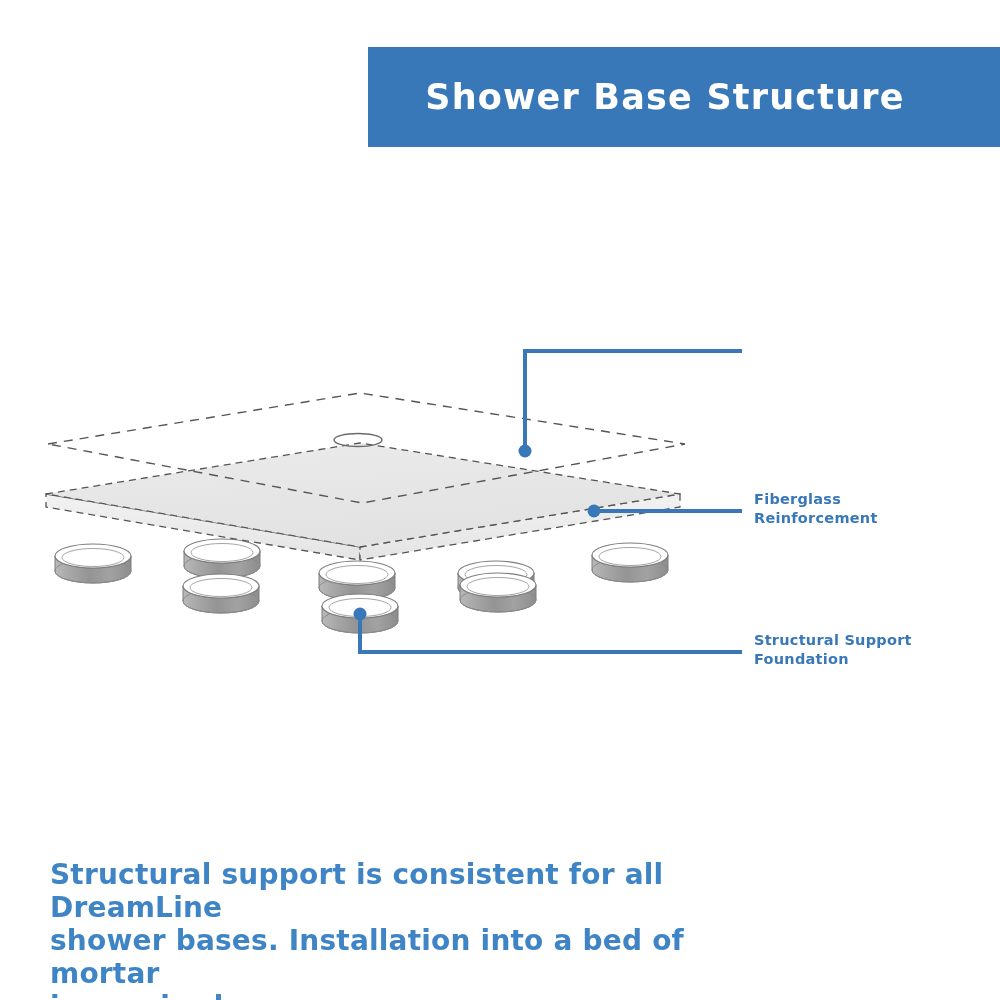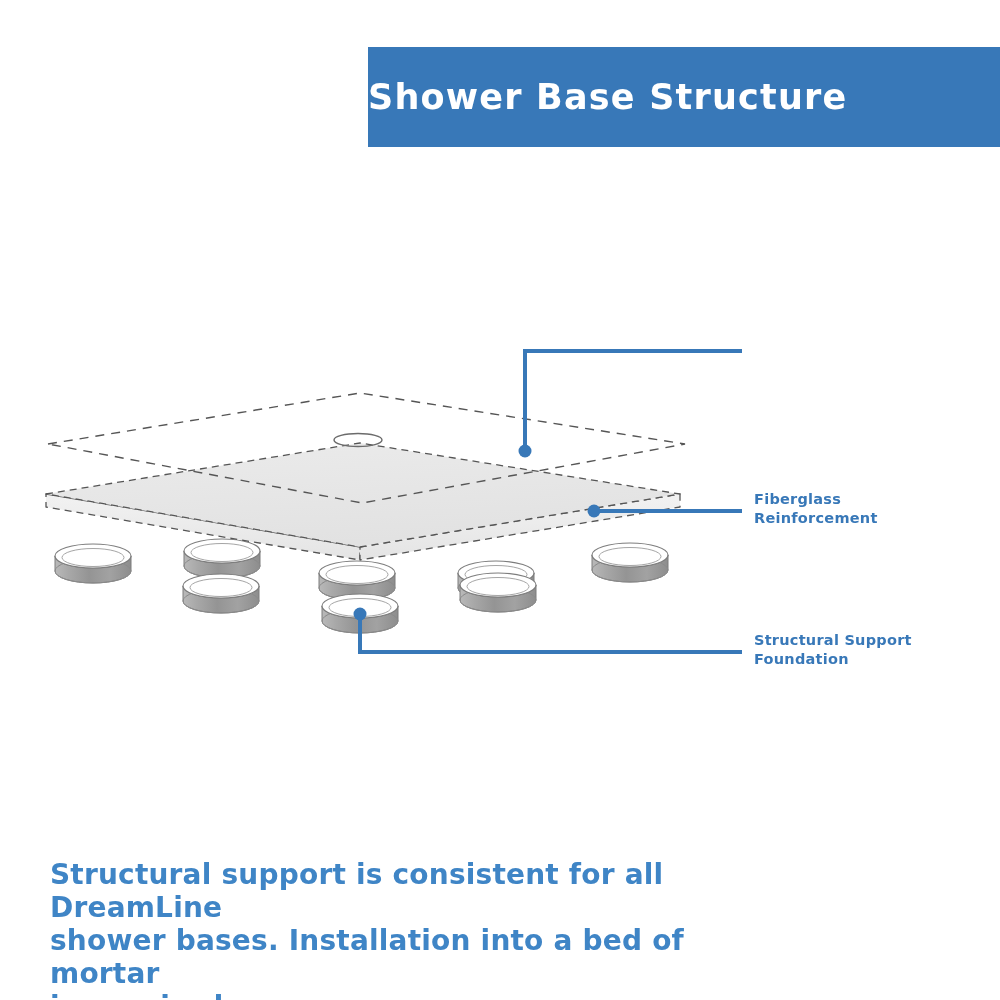--- a/index.html
+++ b/index.html
@@ -26,21 +26,21 @@
     height: 100px;
     background: #3878b8;
     box-sizing: border-box;
   }
   #header-title {
     position: absolute;
     left: 0;
     right: 38px;
     top: 50%;
     transform: translateY(-50%);
-    text-align: left;
+    text-align: center;
     color: #ffffff;
     font-family: "DejaVu Sans", sans-serif;
     font-weight: bold;
     font-size: 35px;
     letter-spacing: 1.2px;
     white-space: nowrap;
   }
 
   
   #diagram {

